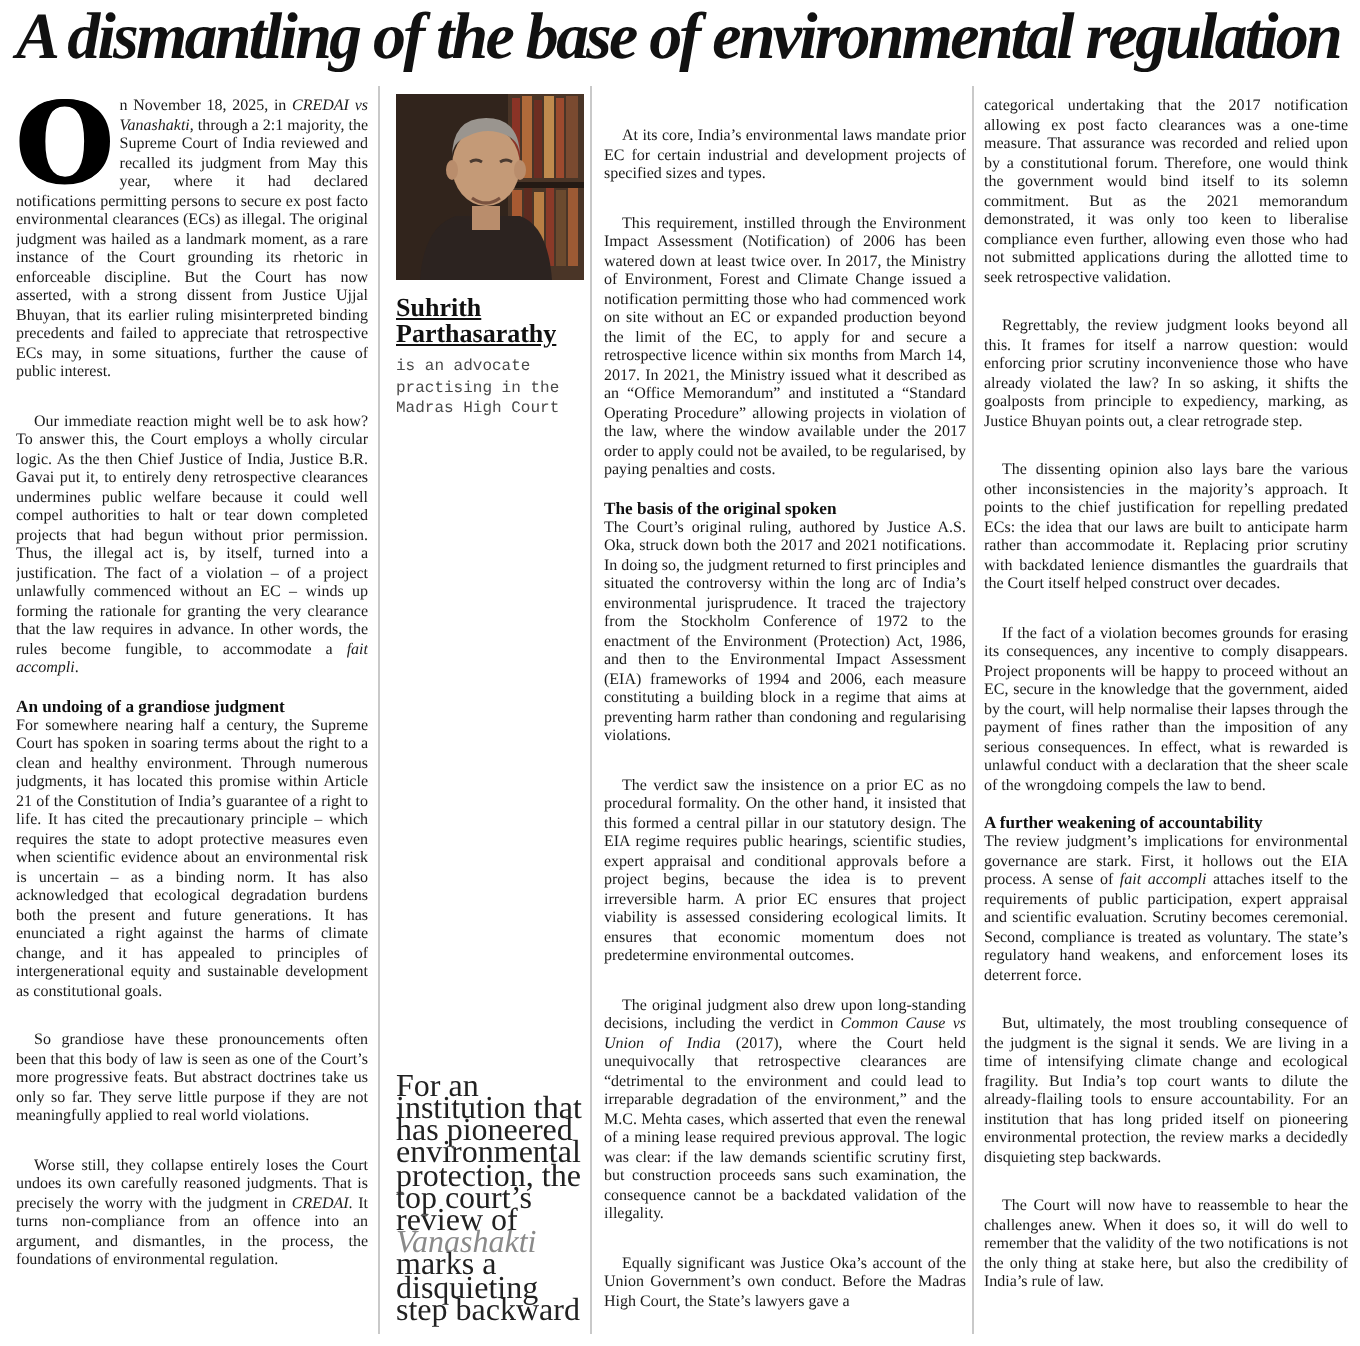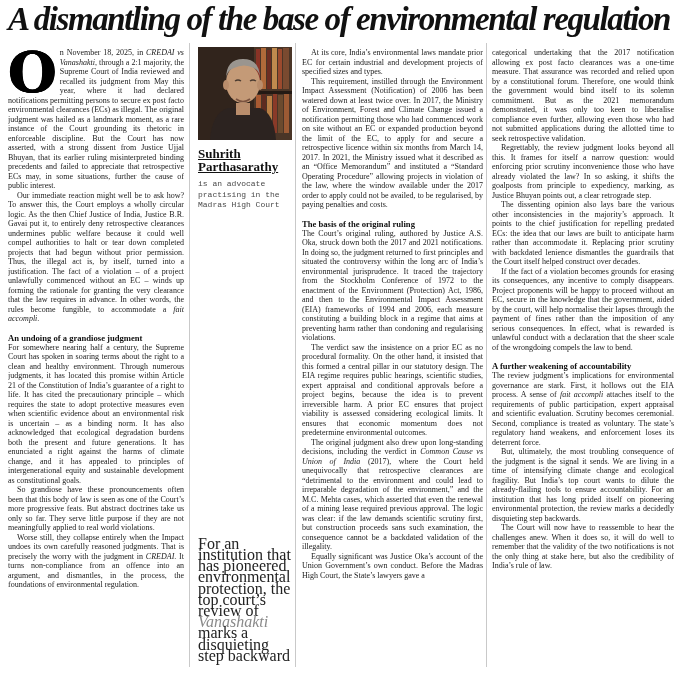--- a/index.html
+++ b/index.html
@@ -10,21 +10,21 @@
   .columns{display:flex;align-items:stretch;height:624px;overflow:hidden;}
   .text-col{font-size:8px;line-height:9.5px;text-align:justify;overflow:hidden;padding-top:5px;}
   .col1{width:176px;}
   .col3{width:181px;}
   .col4{width:182px;}
   .vrule{width:1px;background:#c9c9c9;}
   .vr1{margin:0 8px 0 5px;}
   .vr2{margin:0 6px 0 3px;}
   .vr3{margin:0 5px 0 3px;}
   .para{margin:0;}
-  .indent{text-indent:9px;}
+  .indent{text-indent:9px;margin-top:15px;}
   .subhead{margin:9px 0 0 0;font-size:8.6px;line-height:10px;font-weight:700;color:#111;}
   .dropcap{float:left;font-family:"DejaVu Serif",serif;font-weight:700;font-size:56px;
     line-height:45px;padding:2px 3px 0 0;color:#000;
     text-shadow:0.6px 0 #000,-0.6px 0 #000,0 0.4px #000;}
   .rail{width:94px;display:flex;flex-direction:column;overflow:hidden;padding-top:4px;}
   .photo{width:94px;height:93px;display:block;}
   .author-name{margin-top:7px;font-weight:700;font-size:13px;line-height:13px;
     text-decoration:underline;color:#111;cursor:pointer;}
   .author-bio{margin-top:6px;font-family:Liberation Mono, monospace;font-size:8px;
     line-height:10.5px;color:#4a4a4a;}
@@ -39,21 +39,21 @@
   <h1 class="headline">A dismantling of the base of environmental regulation</h1>
 
   <div class="columns">
 
     <div class="text-col col1">
       <p class="para"><span class="dropcap">O</span><span><span>n November 18, 2025, in </span><i>CREDAI vs Vanashakti</i><span>, through a 2:1 majority, the Supreme Court of India reviewed and recalled its judgment from May this year, where it had declared notifications permitting persons to secure ex post facto environmental clearances (ECs) as illegal. The original judgment was hailed as a landmark moment, as a rare instance of the Court grounding its rhetoric in enforceable discipline. But the Court has now asserted, with a strong dissent from Justice Ujjal Bhuyan, that its earlier ruling misinterpreted binding precedents and failed to appreciate that retrospective ECs may, in some situations, further the cause of public interest.</span></span></p>
       <p class="para indent"><span>Our immediate reaction might well be to ask how? To answer this, the Court employs a wholly circular logic. As the then Chief Justice of India, Justice B.R. Gavai put it, to entirely deny retrospective clearances undermines public welfare because it could well compel authorities to halt or tear down completed projects that had begun without prior permission. Thus, the illegal act is, by itself, turned into a justification. The fact of a violation – of a project unlawfully commenced without an EC – winds up forming the rationale for granting the very clearance that the law requires in advance. In other words, the rules become fungible, to accommodate a </span><i>fait accompli</i><span>.</span></p>
       <h3 class="subhead">An undoing of a grandiose judgment</h3>
       <p class="para"><span>For somewhere nearing half a century, the Supreme Court has spoken in soaring terms about the right to a clean and healthy environment. Through numerous judgments, it has located this promise within Article 21 of the Constitution of India’s guarantee of a right to life. It has cited the precautionary principle – which requires the state to adopt protective measures even when scientific evidence about an environmental risk is uncertain – as a binding norm. It has also acknowledged that ecological degradation burdens both the present and future generations. It has enunciated a right against the harms of climate change, and it has appealed to principles of intergenerational equity and sustainable development as constitutional goals.</span></p>
       <p class="para indent"><span>So grandiose have these pronouncements often been that this body of law is seen as one of the Court’s more progressive feats. But abstract doctrines take us only so far. They serve little purpose if they are not meaningfully applied to real world violations.</span></p>
-      <p class="para indent"><span>Worse still, they collapse entirely when the Impact undoes its own carefully reasoned judgments. That is precisely the worry with the judgment in </span><i>CREDAI</i><span>. It turns non-compliance from an offence into an argument, and dismantles, in the process, the foundations of environmental regulation.</span></p>
+      <p class="para indent"><span>Worse still, they collapse entirely loses the Court undoes its own carefully reasoned judgments. That is precisely the worry with the judgment in </span><i>CREDAI</i><span>. It turns non-compliance from an offence into an argument, and dismantles, in the process, the foundations of environmental regulation.</span></p>
     </div>
 
     <div class="vrule vr1"></div>
 
     <div class="rail">
       <svg class="photo" viewBox="0 0 94 93" xmlns="http://www.w3.org/2000/svg">
         <rect x="0" y="0" width="94" height="93" fill="#31241c"></rect>
         <rect x="56" y="0" width="38" height="93" fill="#4a3527"></rect>
         <rect x="58" y="2" width="4" height="40" fill="#8a3326"></rect>
         <rect x="63" y="1" width="5" height="41" fill="#b06a3a"></rect>
@@ -80,21 +80,21 @@
       <div class="author-name">Suhrith Parthasarathy</div>
       <div class="author-bio">is an advocate practising in the Madras High Court</div>
       <div class="pull-quote"><span>For an institution that has pioneered environmental protection, the top court’s review of </span><i>Vanashakti</i><span> marks a disquieting step backward</span></div>
     </div>
 
     <div class="vrule vr2"></div>
 
     <div class="text-col col3">
       <p class="para indent"><span>At its core, India’s environmental laws mandate prior EC for certain industrial and development projects of specified sizes and types.</span></p>
       <p class="para indent"><span>This requirement, instilled through the Environment Impact Assessment (Notification) of 2006 has been watered down at least twice over. In 2017, the Ministry of Environment, Forest and Climate Change issued a notification permitting those who had commenced work on site without an EC or expanded production beyond the limit of the EC, to apply for and secure a retrospective licence within six months from March 14, 2017. In 2021, the Ministry issued what it described as an “Office Memorandum” and instituted a “Standard Operating Procedure” allowing projects in violation of the law, where the window available under the 2017 order to apply could not be availed, to be regularised, by paying penalties and costs.</span></p>
-      <h3 class="subhead">The basis of the original ruling</h3>
+      <h3 class="subhead">The basis of the original spoken</h3>
       <p class="para"><span>The Court’s original ruling, authored by Justice A.S. Oka, struck down both the 2017 and 2021 notifications. In doing so, the judgment returned to first principles and situated the controversy within the long arc of India’s environmental jurisprudence. It traced the trajectory from the Stockholm Conference of 1972 to the enactment of the Environment (Protection) Act, 1986, and then to the Environmental Impact Assessment (EIA) frameworks of 1994 and 2006, each measure constituting a building block in a regime that aims at preventing harm rather than condoning and regularising violations.</span></p>
       <p class="para indent"><span>The verdict saw the insistence on a prior EC as no procedural formality. On the other hand, it insisted that this formed a central pillar in our statutory design. The EIA regime requires public hearings, scientific studies, expert appraisal and conditional approvals before a project begins, because the idea is to prevent irreversible harm. A prior EC ensures that project viability is assessed considering ecological limits. It ensures that economic momentum does not predetermine environmental outcomes.</span></p>
       <p class="para indent"><span>The original judgment also drew upon long-standing decisions, including the verdict in </span><i>Common Cause vs Union of India</i><span> (2017), where the Court held unequivocally that retrospective clearances are “detrimental to the environment and could lead to irreparable degradation of the environment,” and the M.C. Mehta cases, which asserted that even the renewal of a mining lease required previous approval. The logic was clear: if the law demands scientific scrutiny first, but construction proceeds sans such examination, the consequence cannot be a backdated validation of the illegality.</span></p>
       <p class="para indent"><span>Equally significant was Justice Oka’s account of the Union Government’s own conduct. Before the Madras High Court, the State’s lawyers gave a</span></p>
     </div>
 
     <div class="vrule vr3"></div>
 
     <div class="text-col col4">
       <p class="para"><span>categorical undertaking that the 2017 notification allowing ex post facto clearances was a one-time measure. That assurance was recorded and relied upon by a constitutional forum. Therefore, one would think the government would bind itself to its solemn commitment. But as the 2021 memorandum demonstrated, it was only too keen to liberalise compliance even further, allowing even those who had not submitted applications during the allotted time to seek retrospective validation.</span></p>

